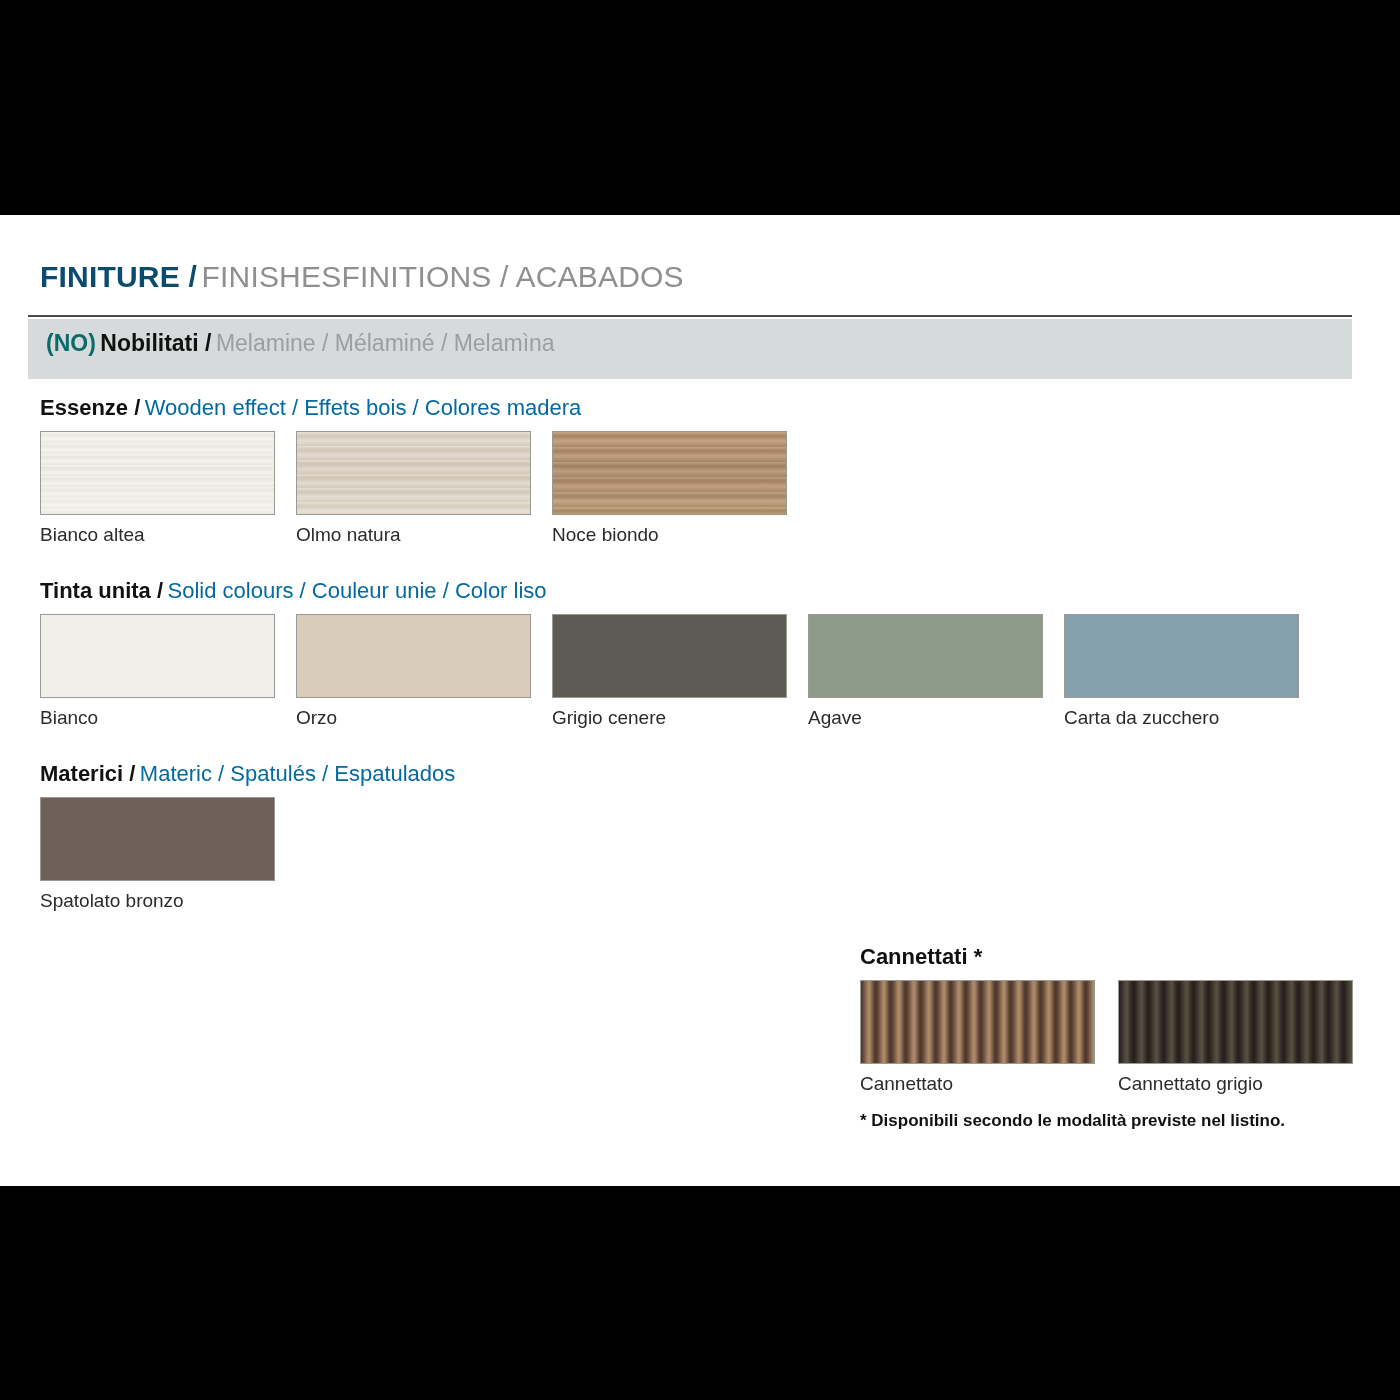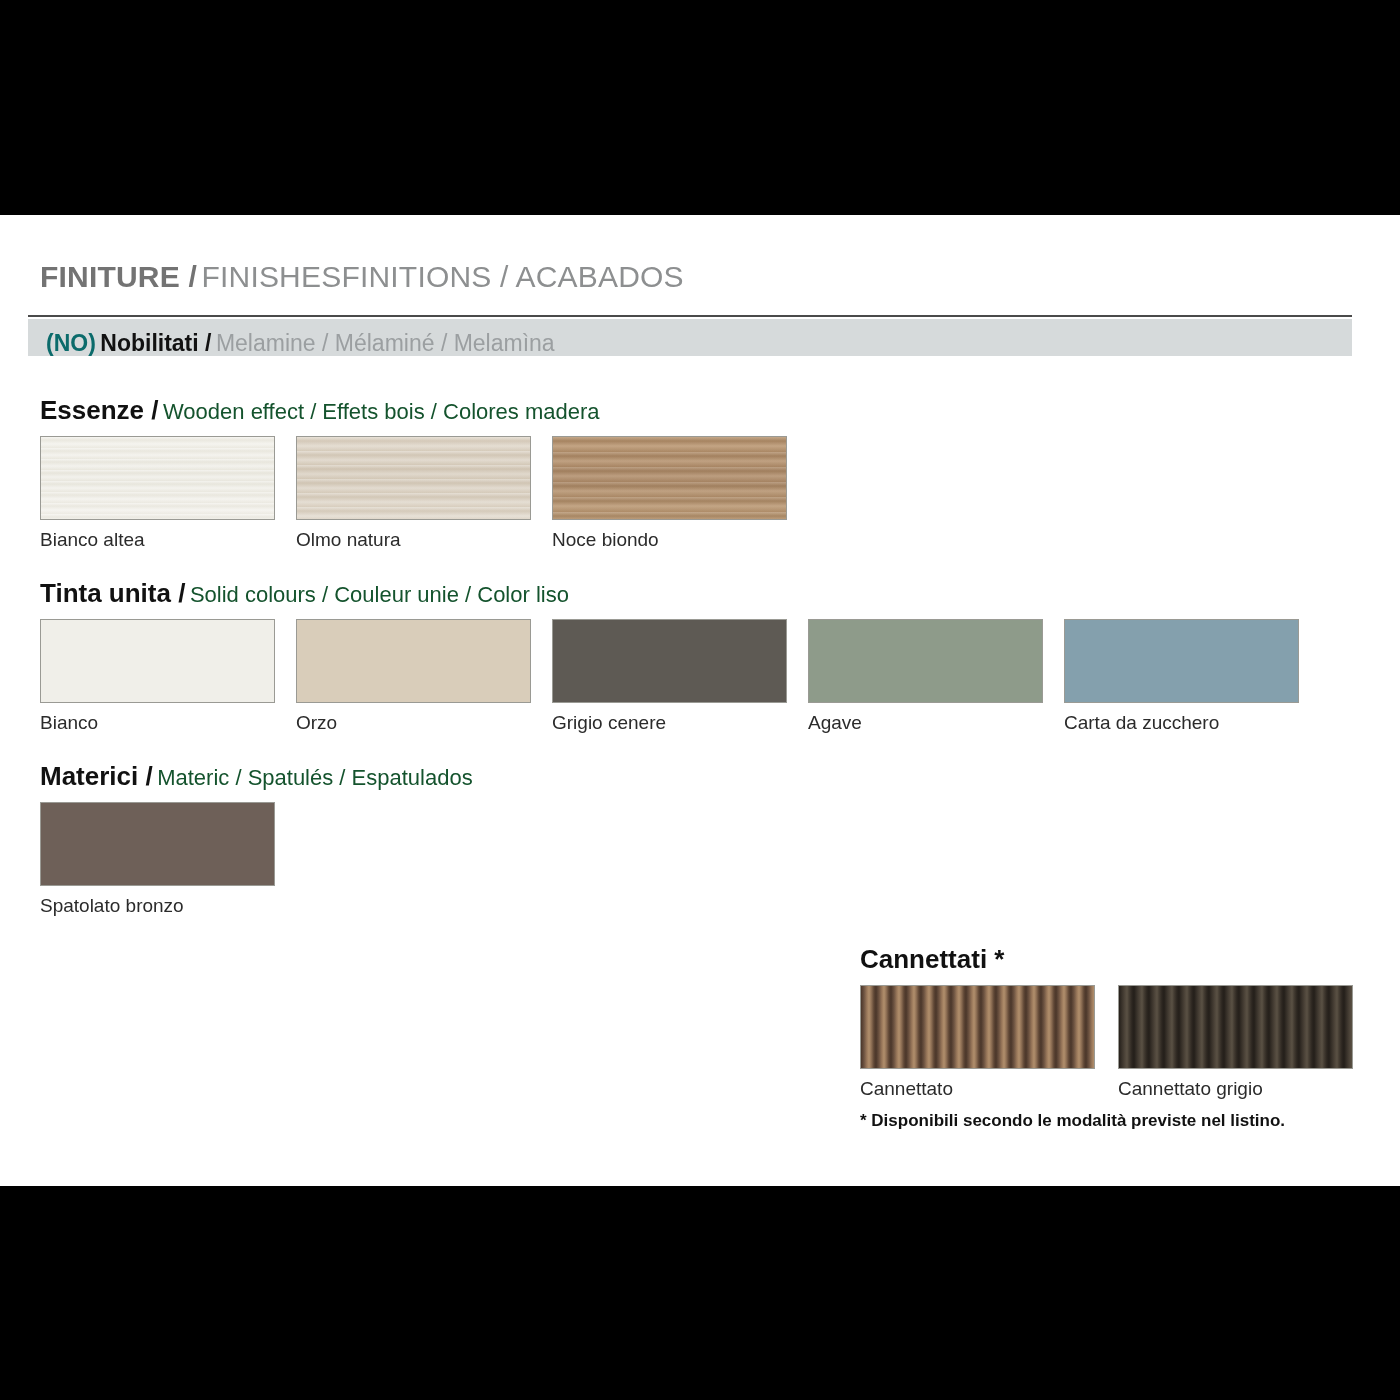--- a/index.html
+++ b/index.html
@@ -37,21 +37,21 @@
   
   .title-row {
     position: absolute;
     left: 40px;
     top: 45px;
     white-space: nowrap;
   }
   .title-it {
     font-size: 30px;
     font-weight: 700;
-    color: #737373;
+    color: #0c4a6e;
     letter-spacing: 0.2px;
   }
   .title-rest {
     font-size: 30px;
     font-weight: 400;
     color: #8d8f90;
     letter-spacing: 0.2px;
   }
   .rule {
     position: absolute;
@@ -61,21 +61,21 @@
     height: 2px;
     background: #4a4a4a;
   }
 
   
   .band {
     position: absolute;
     left: 28px;
     top: 104px;
     width: 1324px;
-    height: 37px;
+    height: 60px;
     background: #d6dadb;
   }
   .band-text {
     position: absolute;
     left: 18px;
     top: 11px;
     white-space: nowrap;
   }
   .band-code {
     font-size: 23px;
@@ -95,28 +95,28 @@
 
   
   .sec {
     position: absolute;
   }
   .sec-head {
     white-space: nowrap;
     margin: 0 0 0 12px;
   }
   .sec-it {
-    font-size: 26px;
+    font-size: 22px;
     font-weight: 700;
     color: #111111;
   }
   .sec-rest {
     font-size: 22px;
     font-weight: 400;
-    color: #14532d;
+    color: #0369a1;
   }
 
   
   .swatches {
     display: flex;
     margin-left: 12px;
     margin-top: 10px;
     justify-content: space-between;
   }
   .sw {

